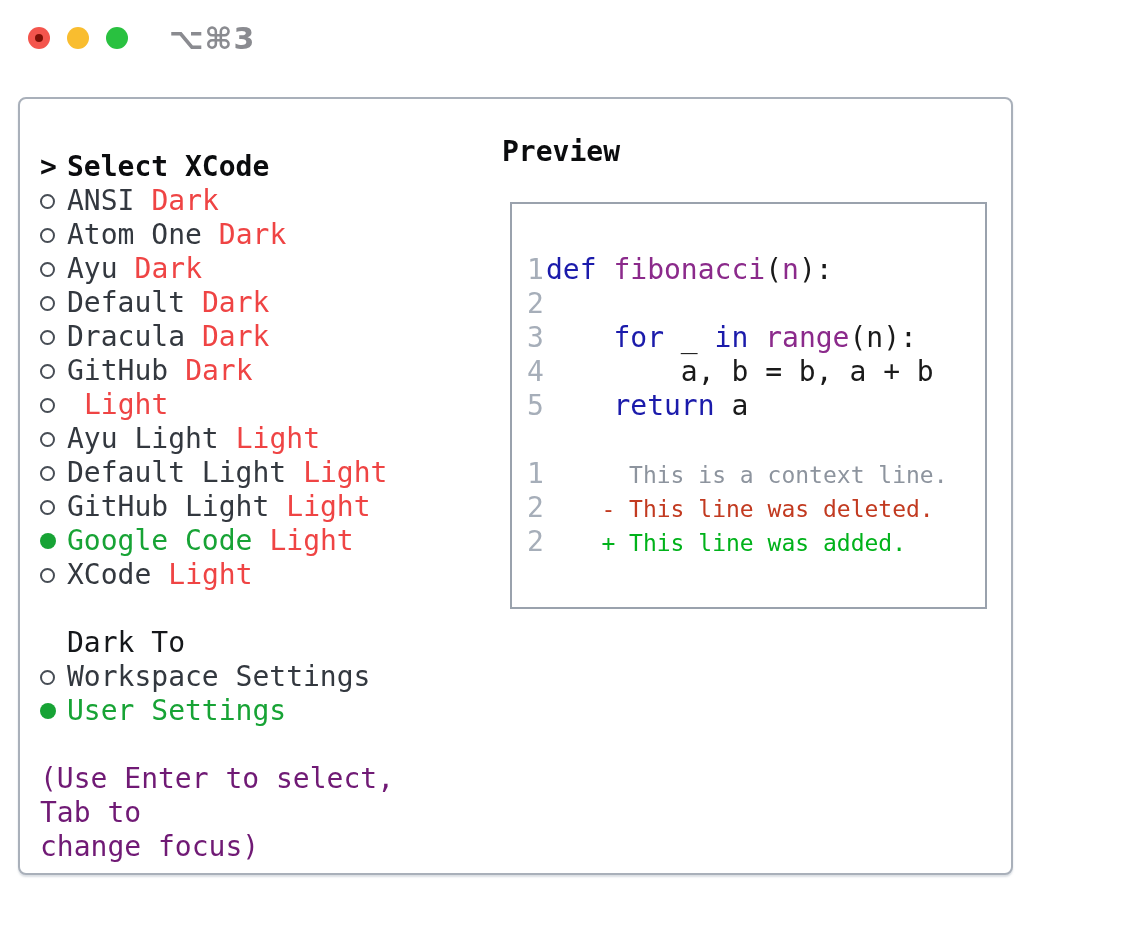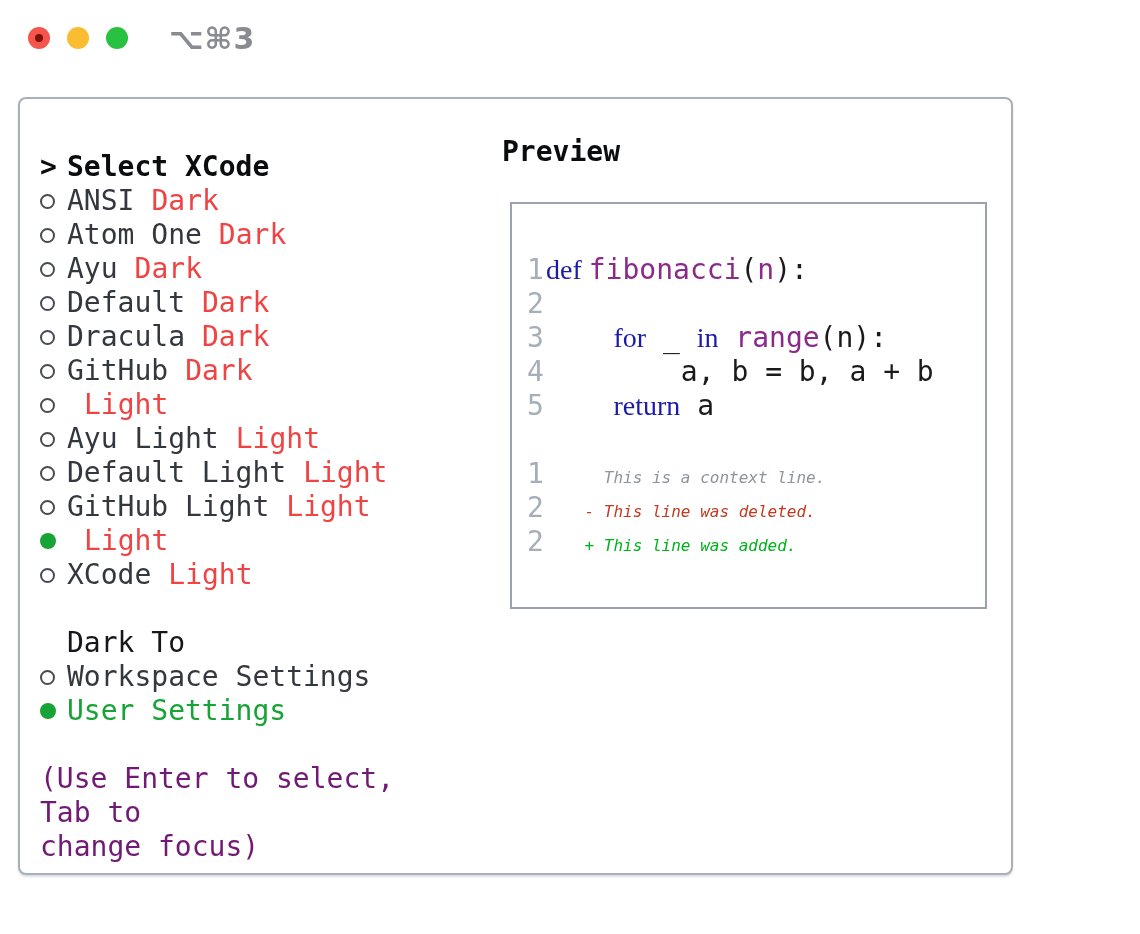--- a/index.html
+++ b/index.html
@@ -46,22 +46,22 @@
   
   .preview-title { position:absolute; left:482px; top:36px; font-size:28px; line-height:34px; font-weight:bold; color:#0b0c0e; }
   .preview-box {
     position:absolute; left:490px; top:103px; width:477px; height:407px;
     border:2px solid #9aa2ad; background:#fff;
     padding:49px 0 0 15px; overflow:hidden;
   }
   .cline { display:flex; align-items:baseline; height:34px; font-size:28px; }
   .cline .ln { width:19px; flex:none; color:#a6aeb9; }
   .cline .content { white-space:pre; }
-  .cline.small .content { font-size:16px;font-style:italic; }
-  .seg-kw  { color:#1b1bab;font-family:Liberation Serif, serif; }
+  .cline.small .content { font-size:23px; }
+  .seg-kw  { color:#1b1bab; }
   .seg-fn  { color:#8b2a8b; }
   .seg-lit { color:#0e6868; }
   .seg-pl  { color:#1a1a1a; }
   .seg-ctx { color:#8d949e; }
   .seg-del { color:#c23a20; }
   .seg-add { color:#00b21a; }
 </style>
 </head>
 <body>
 
@@ -147,20 +147,21 @@
           <span class="slot">
             <span class="circle"></span>
           </span>
           <span class="t-name">GitHub Light</span>
           <span class="t-tag">Light</span>
         </div>
         <div class="row">
           <span class="slot">
             <span class="circle sel"></span>
           </span>
+          <span class="t-name sel">Google Code</span>
           <span class="t-tag">Light</span>
         </div>
         <div class="row">
           <span class="slot">
             <span class="circle"></span>
           </span>
           <span class="t-name">XCode</span>
           <span class="t-tag">Light</span>
         </div>
       </div>

